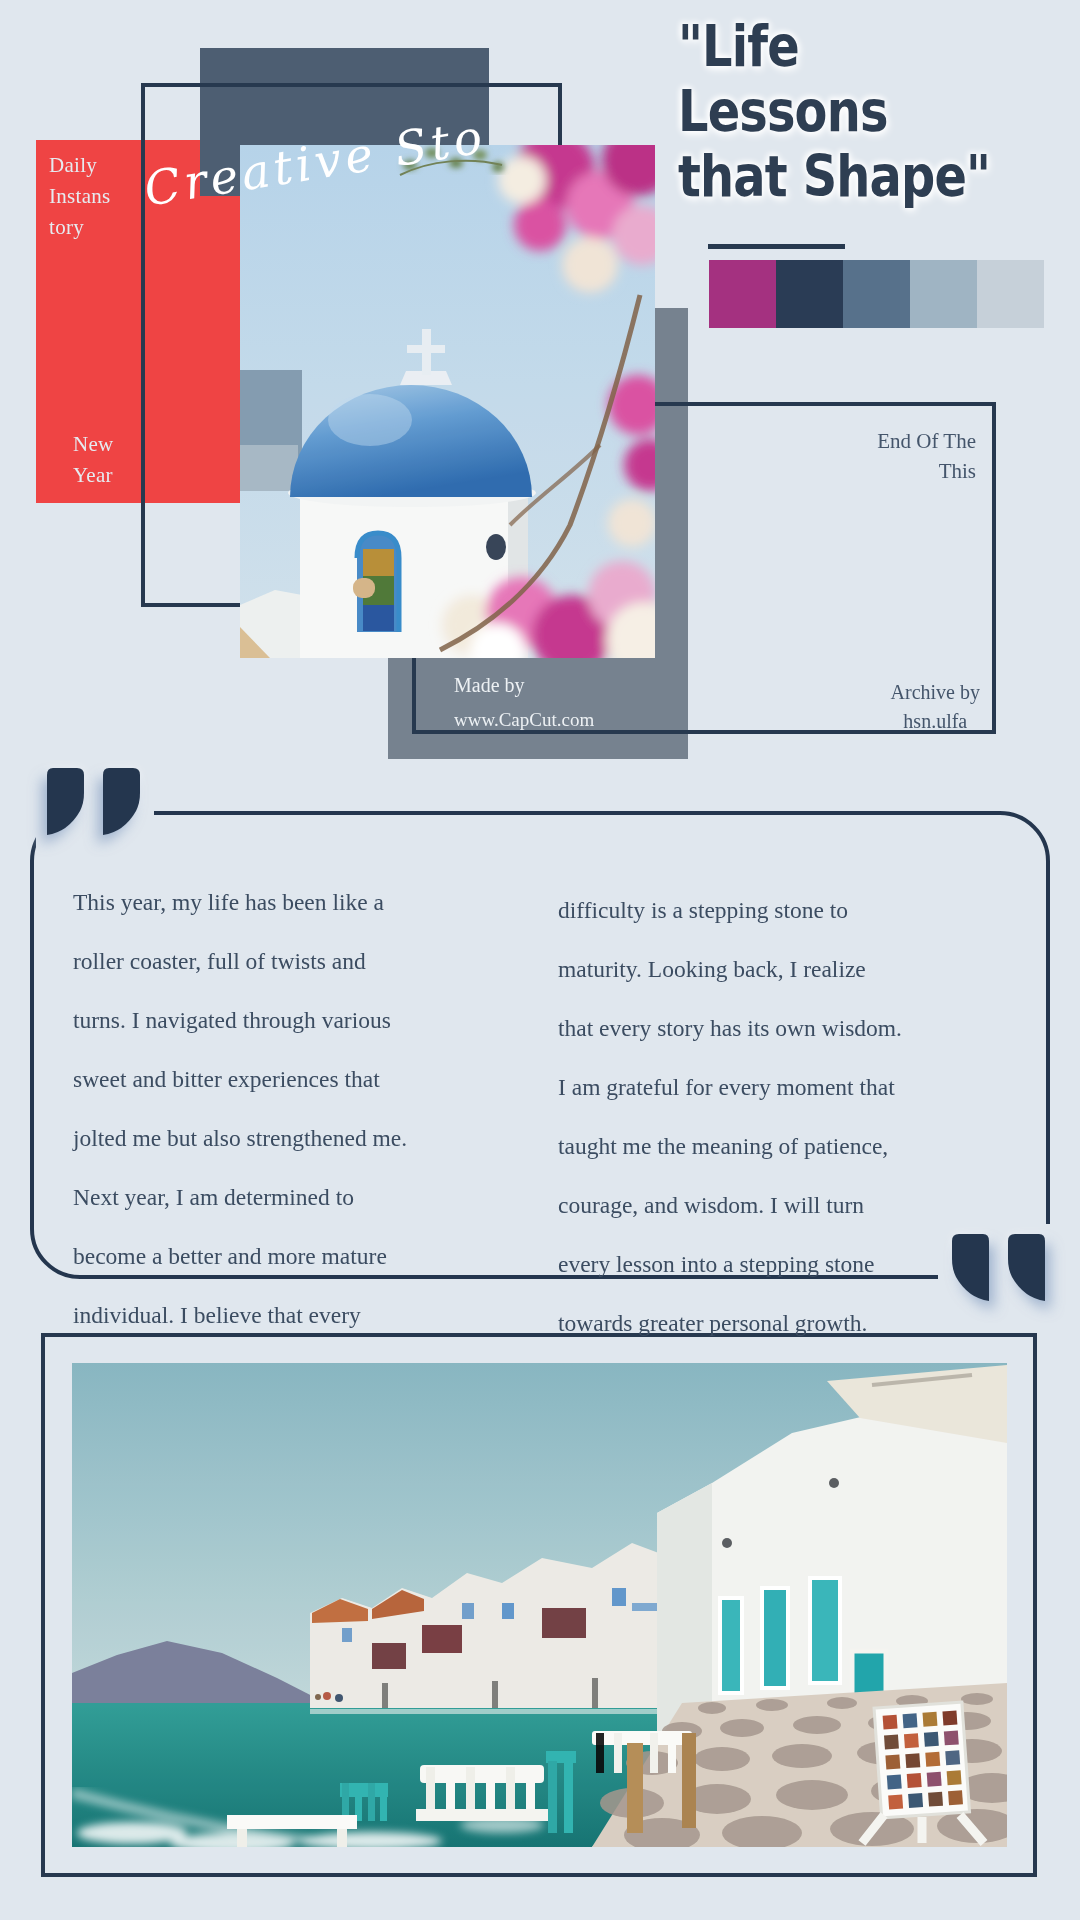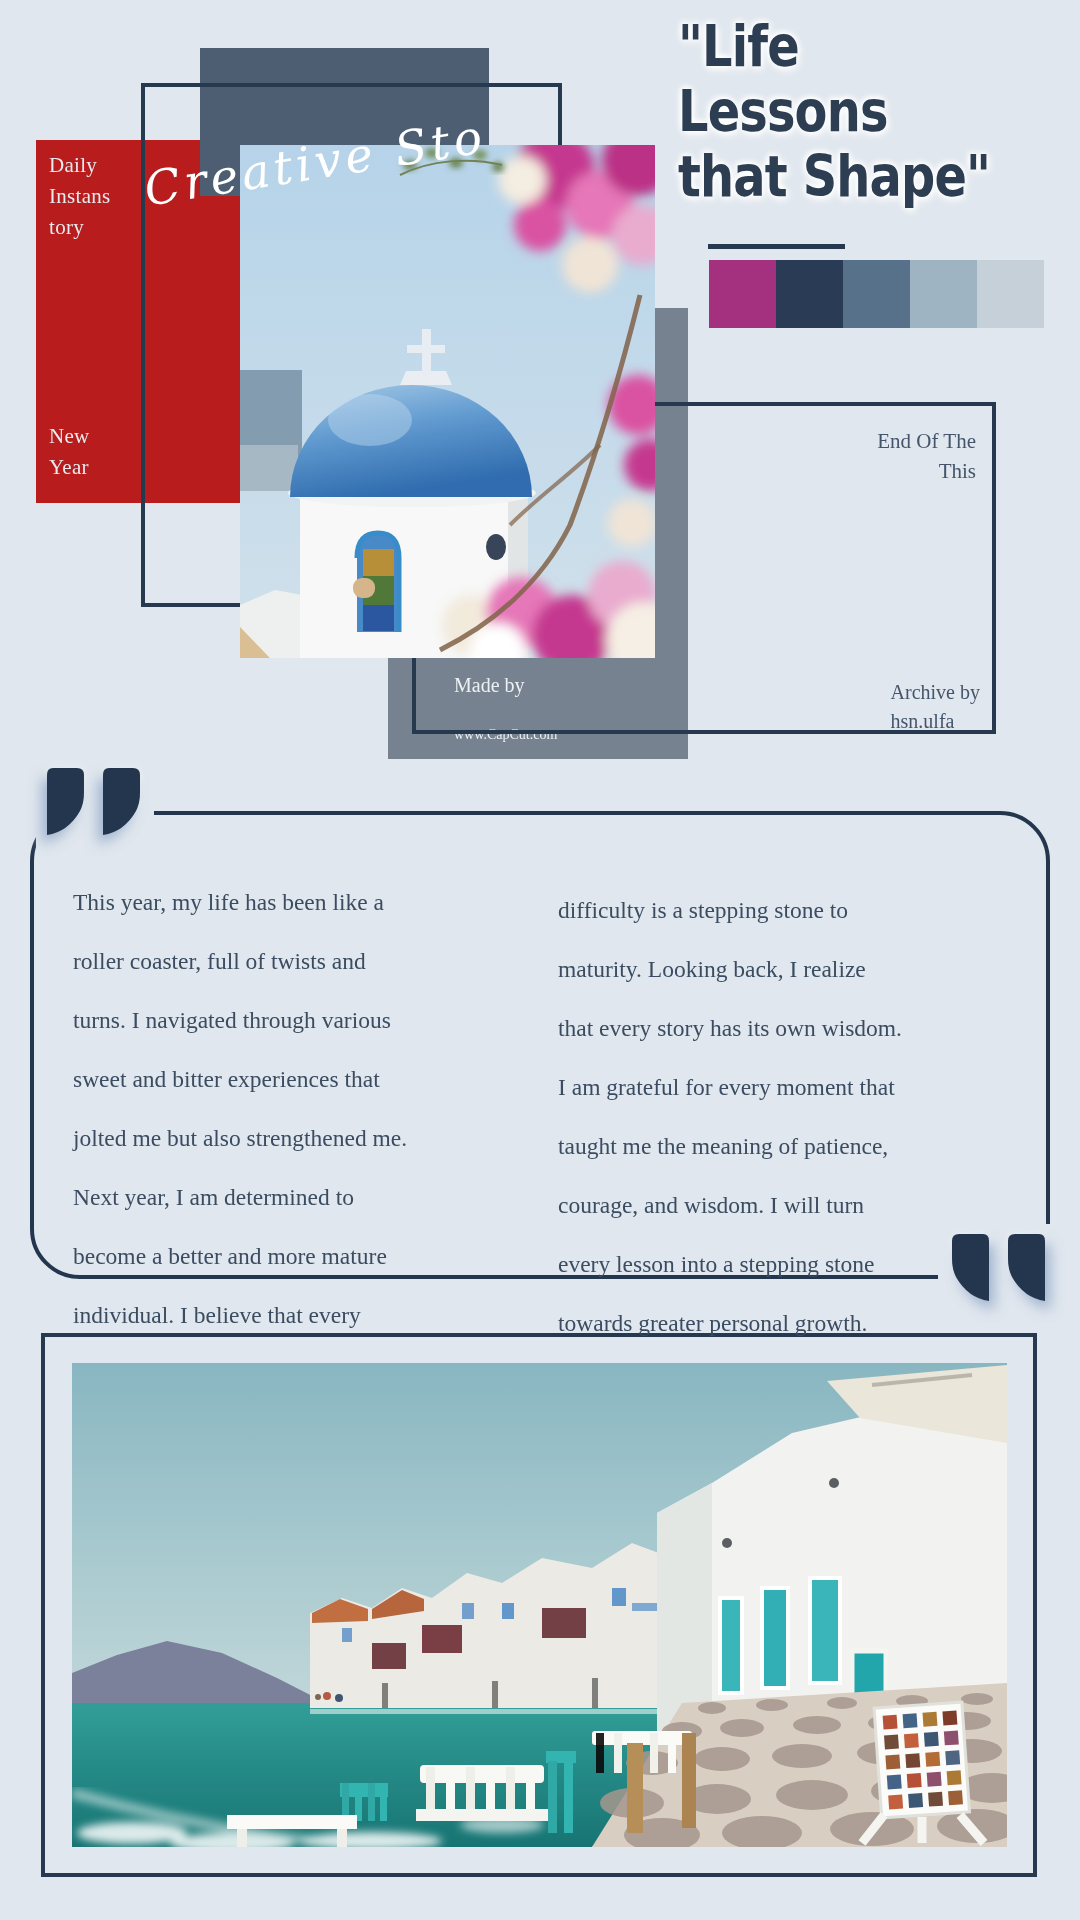--- a/index.html
+++ b/index.html
@@ -4,40 +4,40 @@
 <style>
   html,body{margin:0;padding:0;}
   body{
     width:1080px;height:1920px;position:relative;overflow:hidden;
     background:#e0e7ee;
     font-family:"Liberation Serif",serif;
   }
   .abs{position:absolute;}
 
   
-  .side-panel{left:36px;top:140px;width:224px;height:363px;background:#b91c1c;z-index:1;}
+  .side-panel{left:36px;top:140px;width:224px;height:363px;background:#ef4444;z-index:1;}
   .side-panel .lbl{
     position:absolute;left:13px;color:#e6ebf0;font-size:21px;line-height:31px;
     white-space:pre-line;letter-spacing:.3px;
   }
   .side-panel .lbl.top{top:10px;}
-  .side-panel .lbl.bottom{bottom:20px;}
+  .side-panel .lbl.bottom{bottom:12px;margin-left:24px;}
 
   .dark-rect{left:200px;top:48px;width:289px;height:148px;background:#4d5e72;z-index:2;}
 
   .outline-1{left:141px;top:83px;width:421px;height:524px;border:4px solid #27394f;z-index:3;box-sizing:border-box;}
 
   .madeby-panel{left:388px;top:308px;width:300px;height:451px;background:#76828f;z-index:4;}
   .madeby-panel .txt{position:absolute;left:66px;color:#edf1f4;}
   .madeby-panel .l1{bottom:62px;font-size:20px;}
-  .madeby-panel .l2{bottom:16px;font-size:14px;}
+  .madeby-panel .l2{bottom:28px;font-size:19px;}
 
   .outline-2{left:412px;top:402px;width:584px;height:332px;border:4px solid #27394f;z-index:5;box-sizing:border-box;}
   .outline-2 .eoy{position:absolute;right:16px;top:20px;text-align:right;font-size:21px;line-height:30px;color:#44556b;white-space:pre-line;}
-  .outline-2 .archive{position:absolute;right:12px;top:272px;text-align:left;font-size:20px;line-height:29px;color:#44556b;white-space:pre-line;}
+  .outline-2 .archive{position:absolute;right:12px;top:272px;text-align:center;font-size:20px;line-height:29px;color:#44556b;white-space:pre-line;}
 
   .photo-1{left:240px;top:145px;width:415px;height:513px;z-index:6;}
   .photo-1 svg{display:block;width:100%;height:100%;}
 
   .script-overlay{left:132px;top:72px;width:350px;height:150px;z-index:7;}
 
   .main-title{
     left:678px;top:14px;width:420px;z-index:7;
     font-family:"DejaVu Sans",sans-serif;font-weight:bold;
     font-size:57px;line-height:65px;letter-spacing:-1px;color:#2e3e52;

